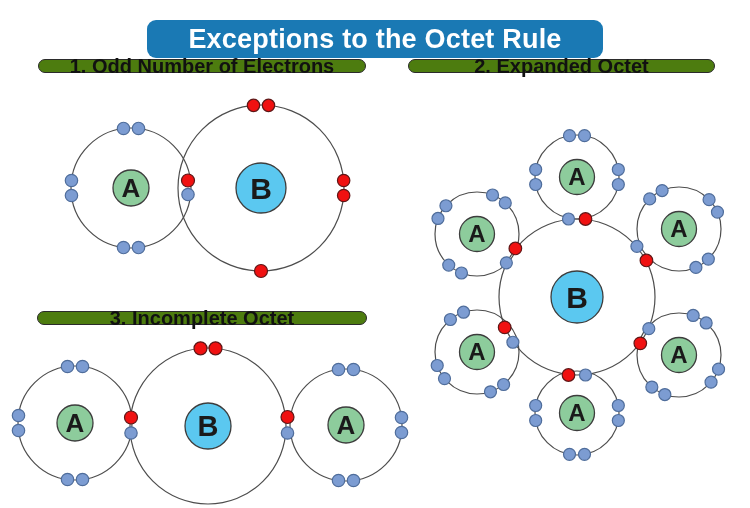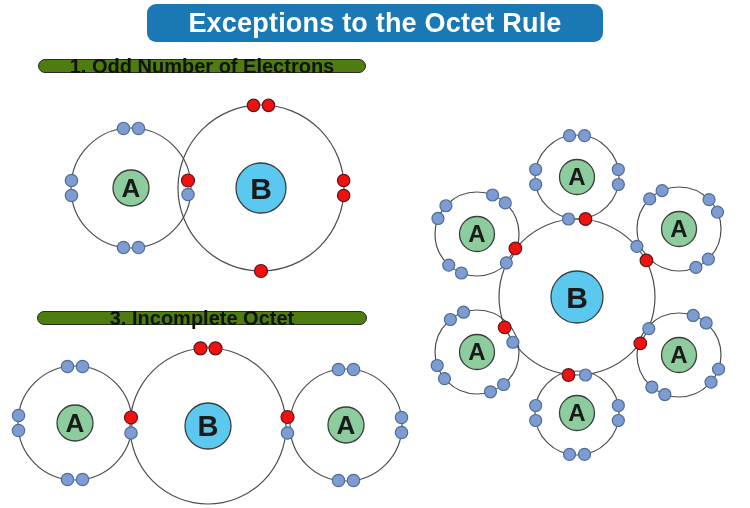--- a/index.html
+++ b/index.html
@@ -5,21 +5,21 @@
   html,body{margin:0;padding:0;background:#ffffff;}
   .canvas{
     position:relative;
     width:750px;height:508px;
     background:#ffffff;
     font-family:"Liberation Sans", sans-serif;
     overflow:hidden;
   }
   #diagram{position:absolute;left:0;top:0;}
   .title{
-    position:absolute;left:147px;top:4px;width:456px;height:38px;
+    position:absolute;left:147px;top:20px;width:456px;height:38px;
     border-radius:9px;
     display:flex;align-items:center;justify-content:center;
     font-size:27px;font-weight:bold;letter-spacing:0.2px;
   }
   .sec-heading{
     position:absolute;height:14px;background:#4d7c0f;
     border-radius:7px;
     display:flex;align-items:center;justify-content:center;
     font-size:20px;font-weight:bold;
     box-sizing:border-box;
@@ -240,14 +240,15 @@
           </g>
           <g>
             <circle cx="568.5" cy="375" r="6.3" fill="#F01111" stroke="#5E1616" stroke-width="1.2"></circle>
             <circle cx="585.5" cy="375" r="6" fill="#7C9CD2" stroke="#4F6D9B" stroke-width="1.2"></circle>
           </g>
         </g>
       </g>
     </svg>
   <div class="title" id="page-title" style="background: rgb(26, 121, 180); color: rgb(255, 255, 255);">Exceptions to the Octet Rule</div>
   <div class="sec-heading" id="heading-1" style="color: rgb(17, 17, 17); border: 1.5px solid rgb(43, 43, 43);">1. Odd Number of Electrons</div>
+  <div class="sec-heading" id="heading-2" style="color: rgb(17, 17, 17); border: 1.5px solid rgb(43, 43, 43);">2. Expanded Octet</div>
   <div class="sec-heading" id="heading-3" style="color: rgb(17, 17, 17); border: 1.5px solid rgb(43, 43, 43); margin-top: 13px;">3. Incomplete Octet</div>
 </div>
 
 </body></html>

